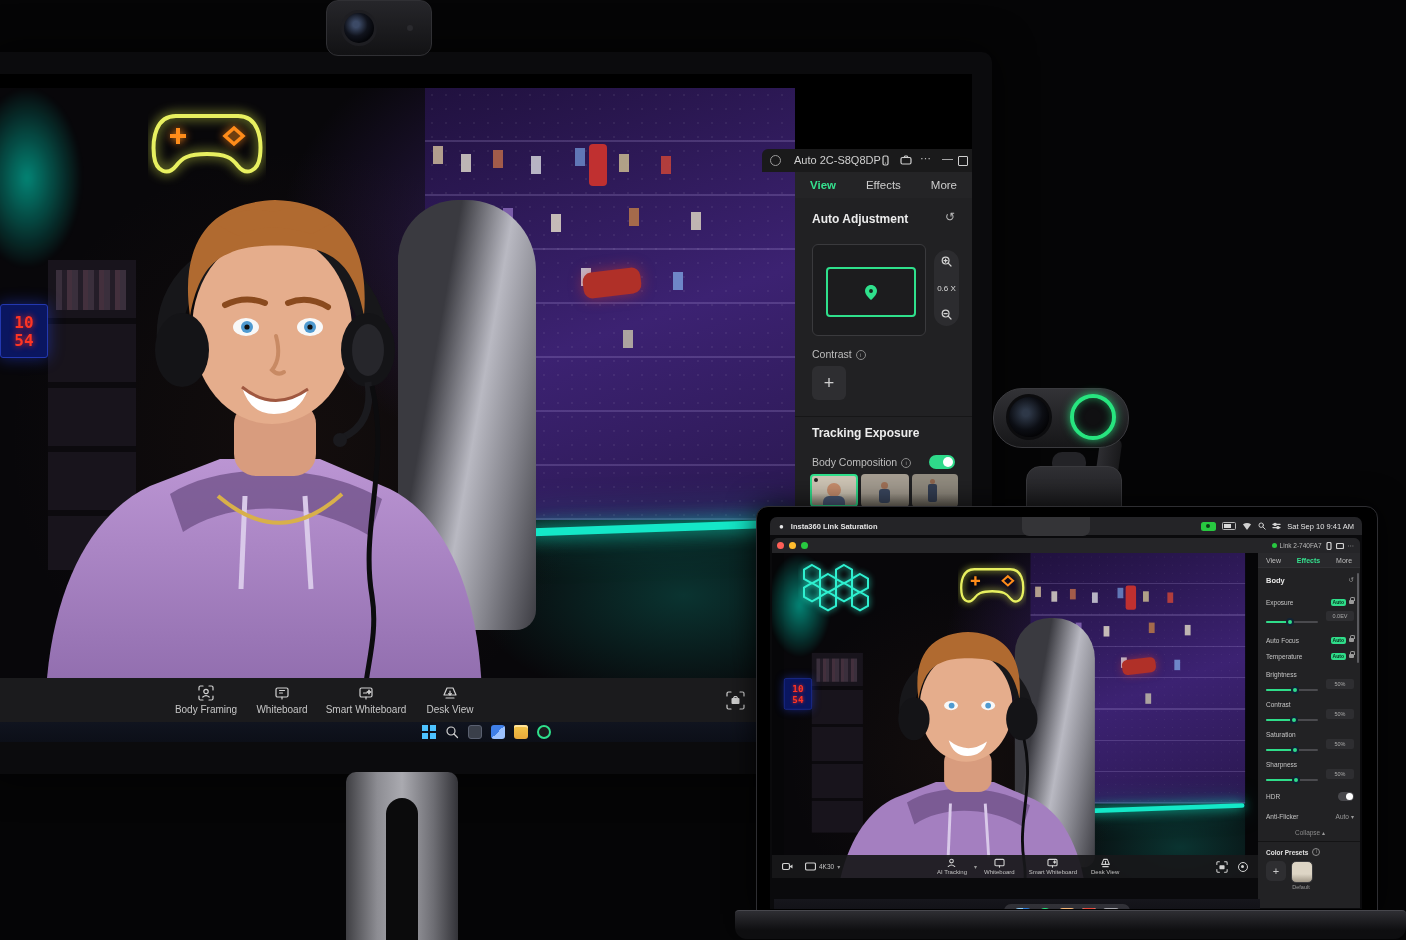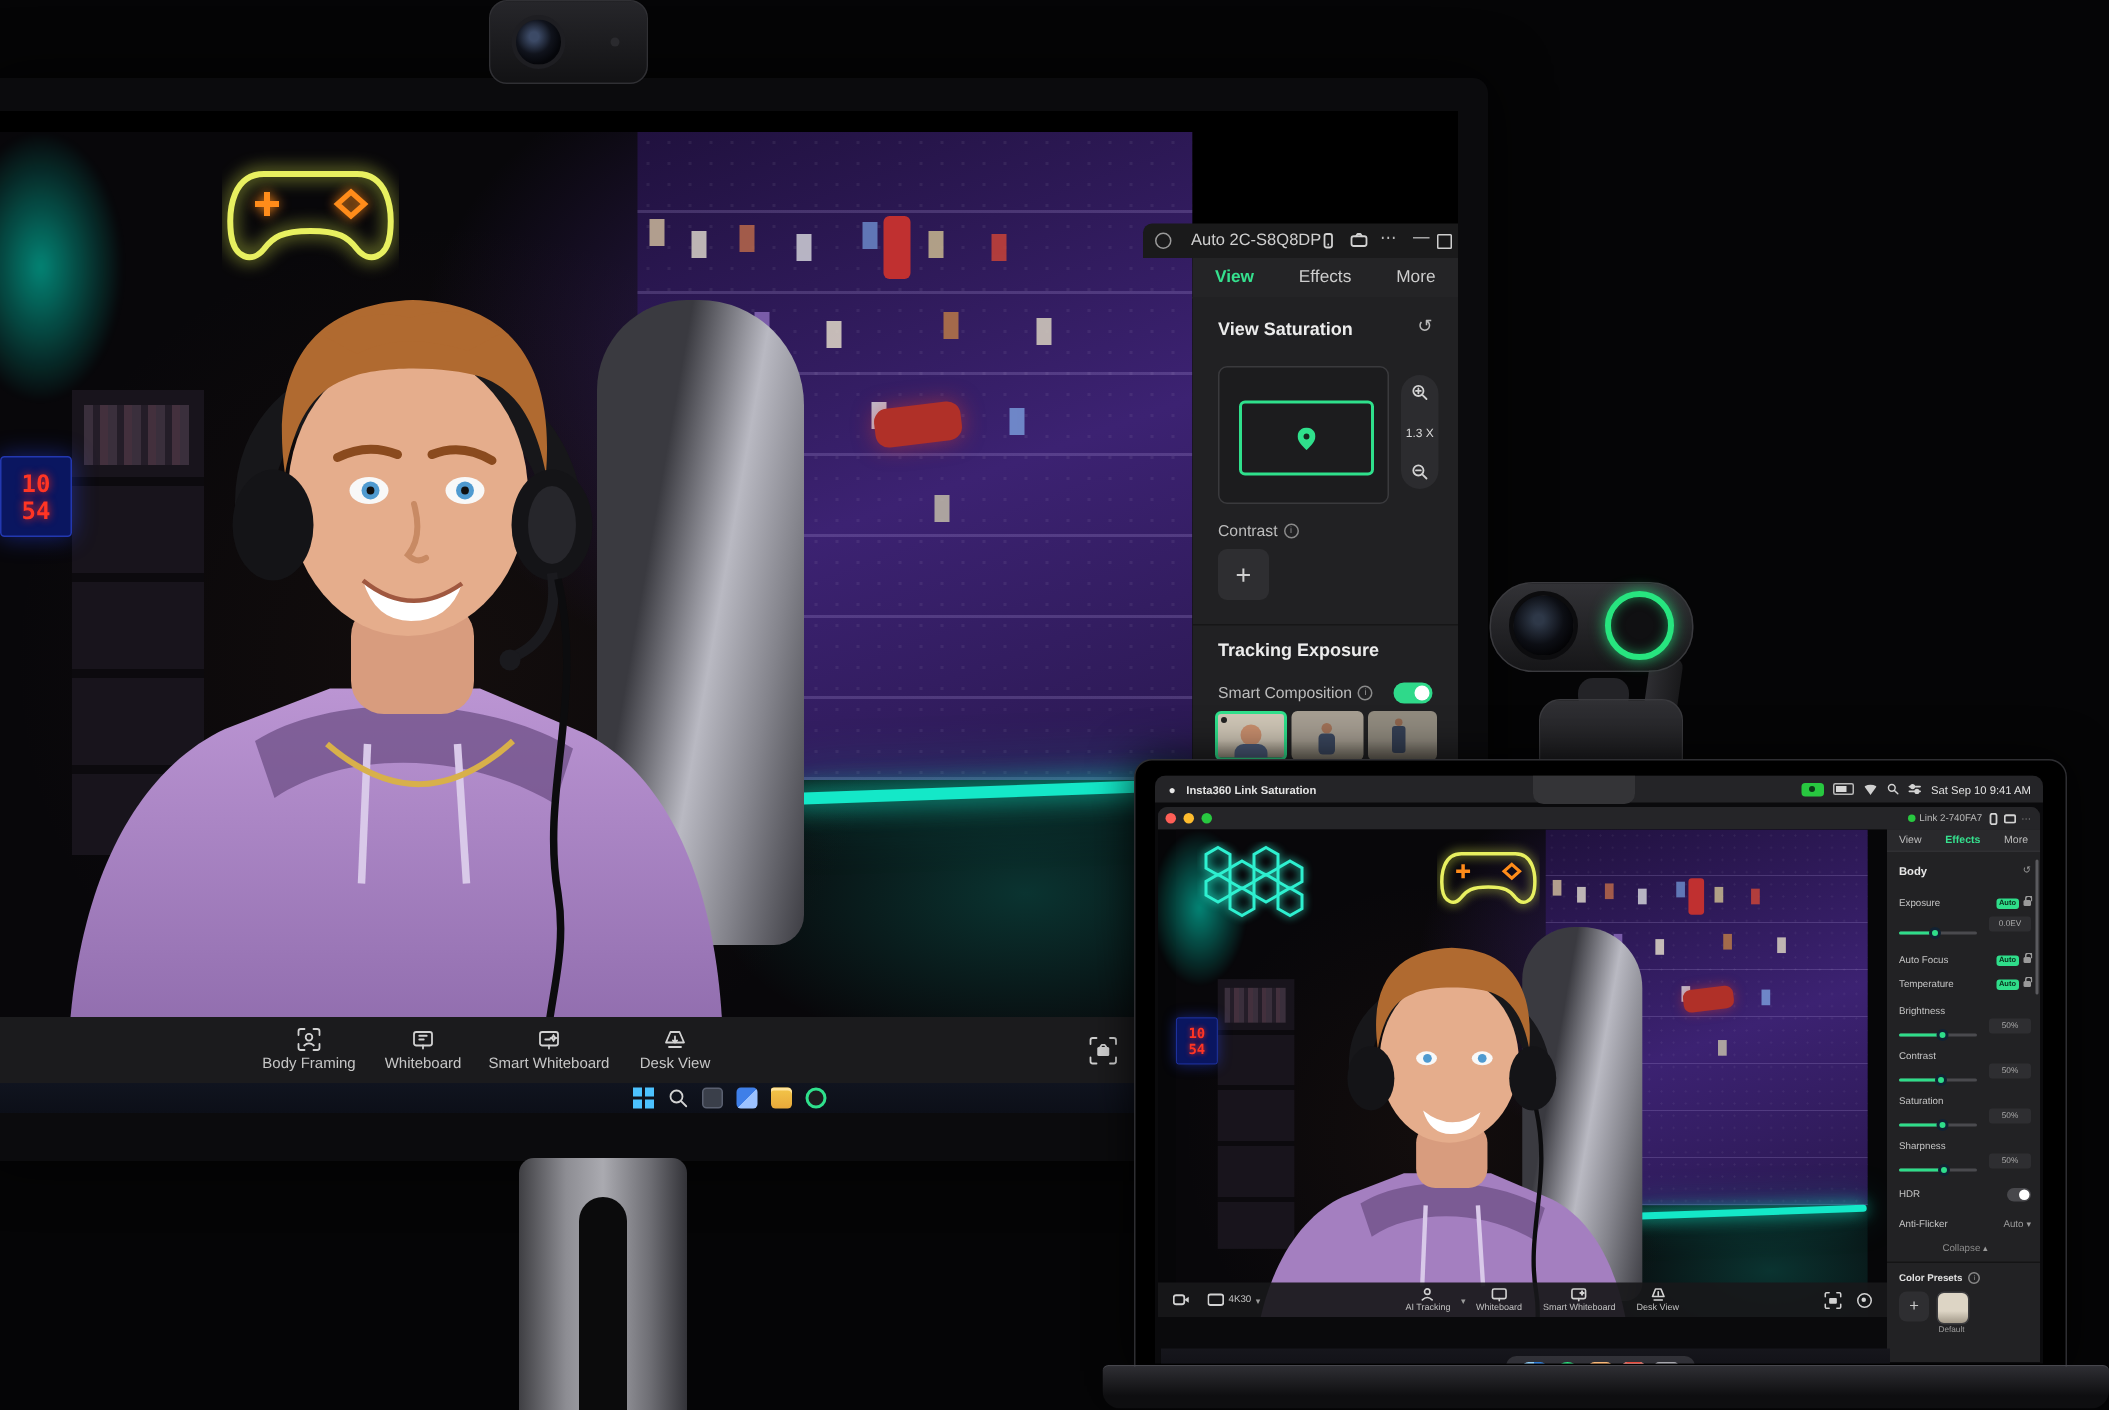--- a/index.html
+++ b/index.html
@@ -241,55 +241,55 @@
 
     </div>
 
     <div class="abs mon-tabs">
       <span class="mon-tab active">View</span>
       <span class="mon-tab">Effects</span>
       <span class="mon-tab">More</span>
     </div>
 
     <div class="abs mon-panel">
-      <span class="abs sec-title" style="left:17px;top:14px">View Saturation</span>
+      <span class="abs sec-title" style="left:17px;top:14px">Auto Adjustment</span>
       <span class="abs" style="left:150px;top:12px;color:#b8b8b8;font-size:12px">↺</span>
 
       <div class="preview-box">
         <div class="green-rect">
           <svg width="12" height="15" viewBox="0 0 16 20">
             <path d="M8 0 C3.5 0 0 3.6 0 8 c0 5.5 8 12 8 12 s8 -6.5 8 -12 C16 3.6 12.5 0 8 0 Z" fill="#2fe08c"></path>
             <circle cx="8" cy="8" r="2.6" fill="#16271e"></circle>
           </svg>
         </div>
       </div>
       <div class="zoom-pill">
         <svg class="icon-svg" width="11" height="11" viewBox="0 0 11 11">
             <circle cx="4.6" cy="4.6" r="3.4"></circle>
             <path d="M7.2 7.2 L10 10 M3 4.6 h3.2 M4.6 3 v3.2"></path>
           </svg>
-        <span class="zl">1.3 X</span>
+        <span class="zl">0.6 X</span>
         <svg class="icon-svg" width="11" height="11" viewBox="0 0 11 11">
             <circle cx="4.6" cy="4.6" r="3.4"></circle>
             <path d="M7.2 7.2 L10 10 M3 4.6 h3.2"></path>
           </svg>
       </div>
 
       <span class="abs label-sm" style="left:17px;top:150px">
         <span>Contrast</span><i class="info-i">i</i>
       </span>
       <div class="plusbtn">
           <span>+</span>
         </div>
 
       <div class="divider" style="top:218px"></div>
 
       <span class="abs sec-title" style="left:17px;top:228px">Tracking Exposure</span>
       <span class="abs label-sm" style="left:17px;top:258px">
-        <span>Smart Composition</span><i class="info-i">i</i>
+        <span>Body Composition</span><i class="info-i">i</i>
       </span>
       <div class="toggle" style="left:134px;top:257px">
           <div class="knob"></div>
         </div>
 
       <div class="thumb" style="left:15px;border:2px solid #2fe08c">
         <span class="abs" style="left:2px;top:2px;width:4px;height:4px;border-radius:50%;background:#222"></span>
         <span class="fig" style="left:15px;top:7px;width:14px;height:14px;border-radius:50%;background:#c98f6e"></span>
         <span class="fig" style="left:11px;top:20px;width:22px;height:12px;border-radius:6px 6px 0 0;background:#4a5a78"></span>
       </div>

